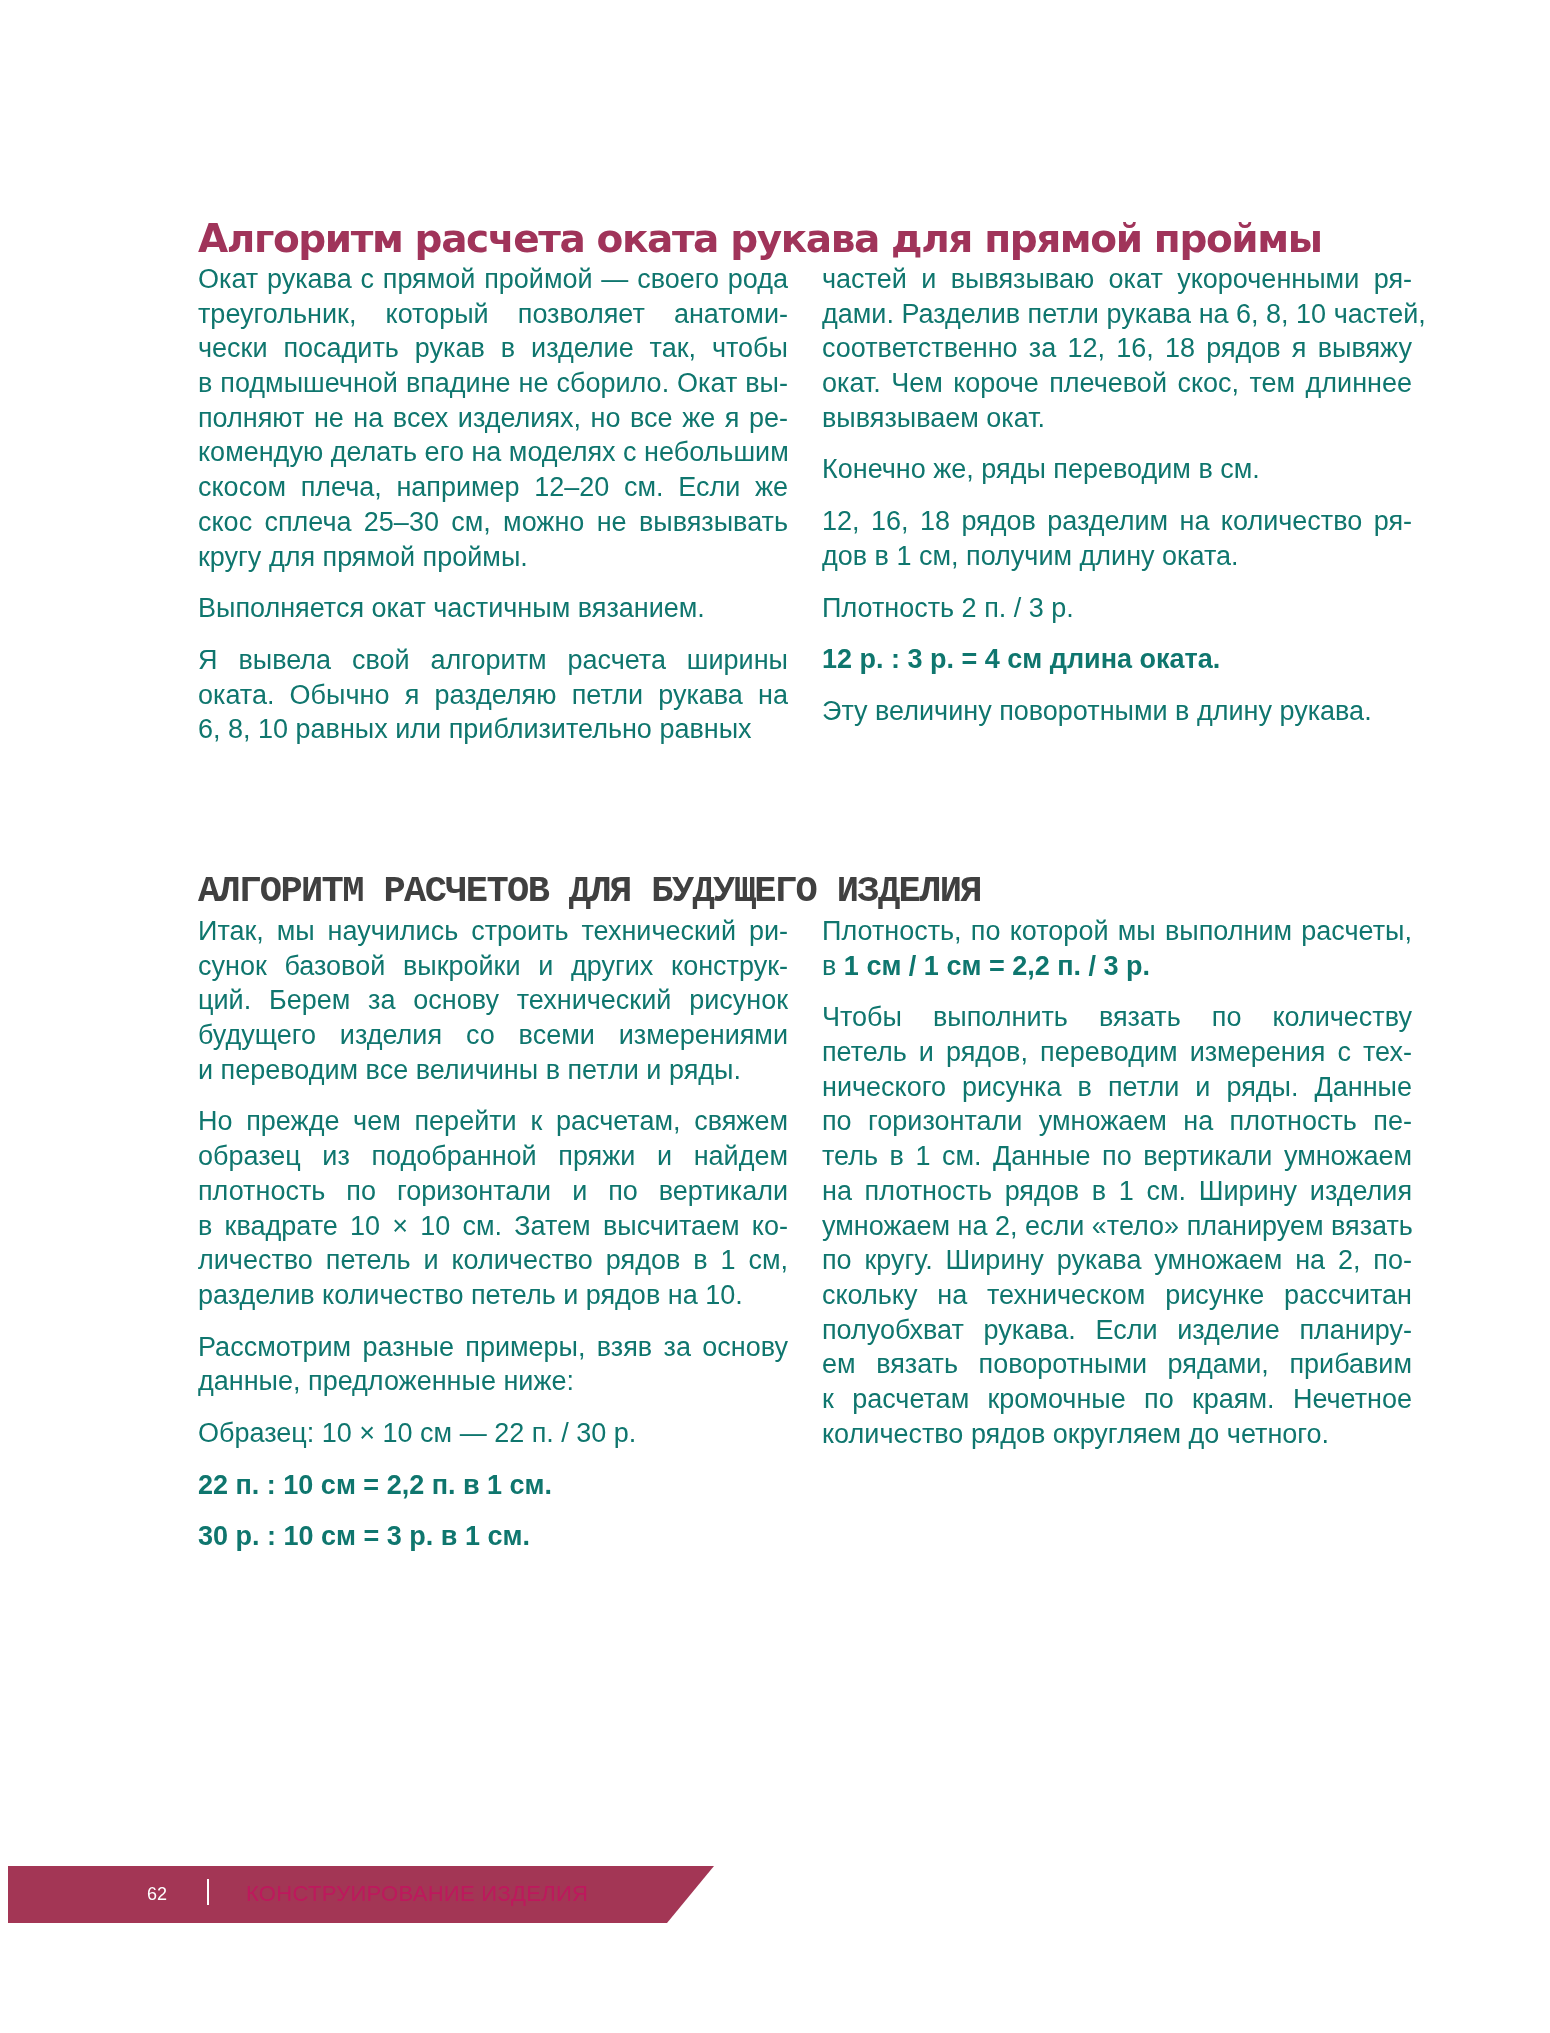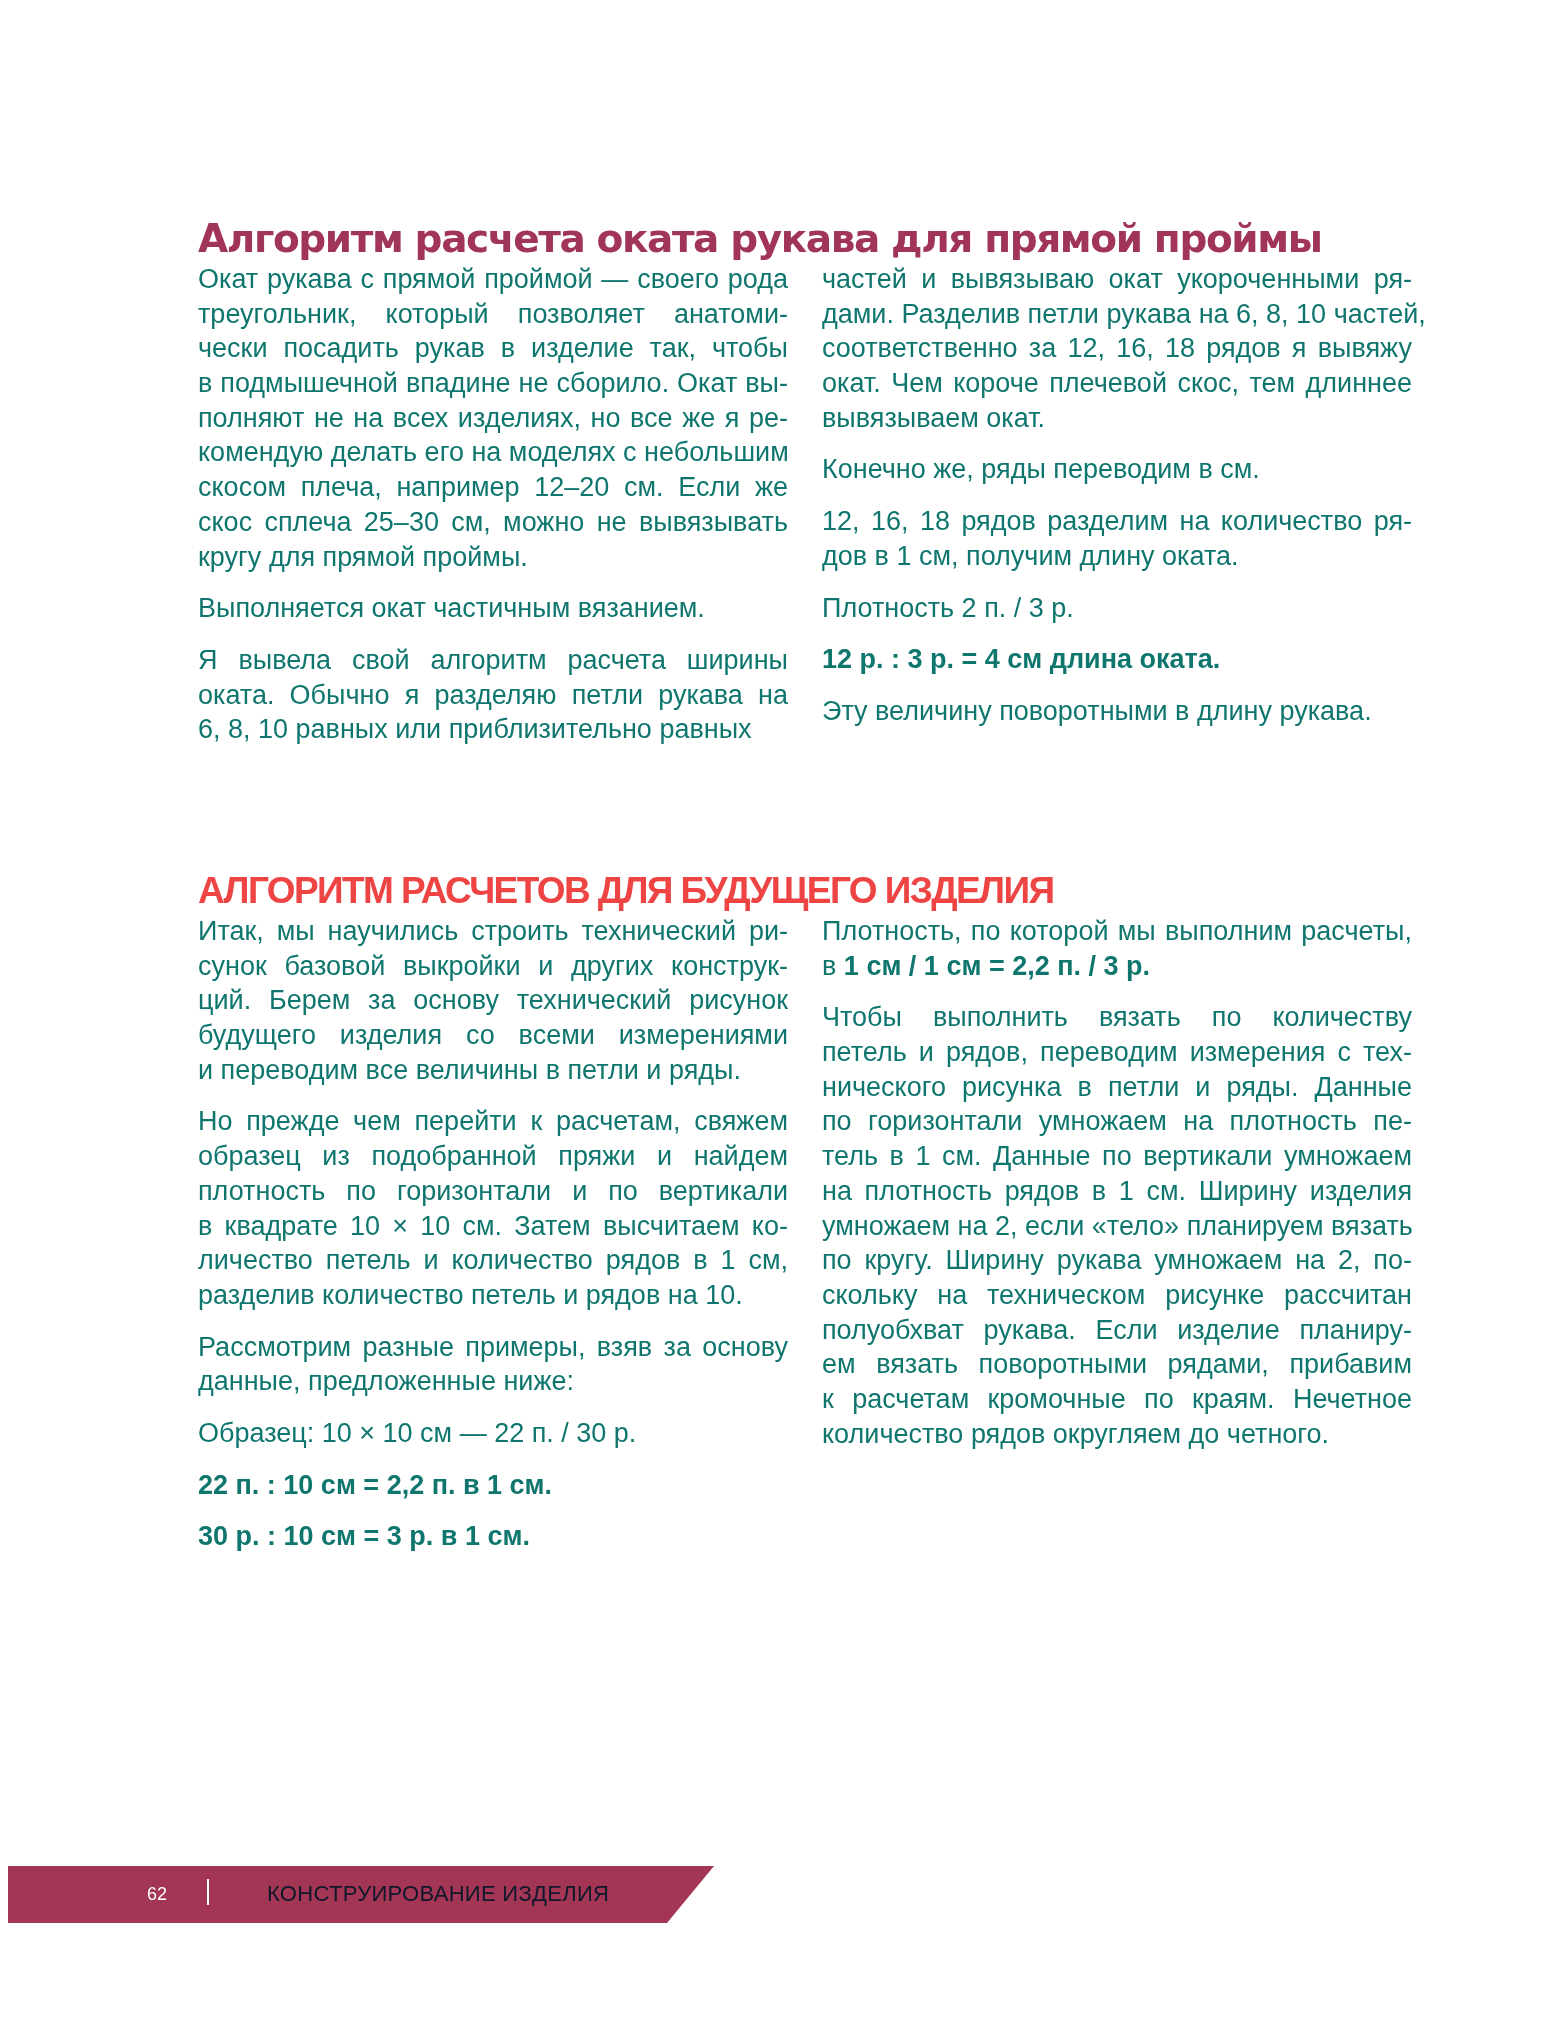--- a/index.html
+++ b/index.html
@@ -6,22 +6,22 @@
     body { width: 1550px; height: 2033px; position: relative; overflow: hidden; }
     .page { position: absolute; left: 8px; top: 0; width: 1420px; height: 2033px; background: #fff; }
     .h1 {
       position: absolute; left: 190px; top: 186px;
       font-family: "DejaVu Sans", sans-serif; font-weight: bold;
       font-size: 39px; line-height: 54px; color: #A0345A;
       white-space: nowrap; letter-spacing: -1.4px;
     }
     .h2 {
       position: absolute; left: 190px; top: 834px;
-      font-family: Liberation Sans, sans-serif; font-weight: bold;
-      font-size: 37px; line-height: 52px; color: #ef4444;
+      font-family: Liberation Mono, monospace; font-weight: bold;
+      font-size: 37px; line-height: 52px; color: #404040;
       white-space: nowrap; letter-spacing: -1.6px;
     }
     .col { position: absolute; width: 590px; }
     .line {
       display: block; white-space: nowrap;
       font-family: "Liberation Sans", sans-serif;
       font-size: 27px; line-height: 34.7px; height: 34.7px;
       color: #0f766e; text-align: justify; text-align-last: justify;
     }
     .line.last { text-align-last: left; }
@@ -36,21 +36,21 @@
       position: absolute; left: 139px; top: 1879px;
       font-family: "Liberation Sans", sans-serif; font-size: 18px; line-height: 30px;
       color: #ffffff;
     }
     .footer-sep {
       position: absolute; left: 199px; top: 1879px; width: 2px; height: 26px; background: #ffffff;
     }
     .footer-title {
       position: absolute; left: 238px; top: 1879px;
       font-family: "Liberation Sans", sans-serif; font-size: 22px; line-height: 30px;
-      color: #0f172a; letter-spacing: 0.3px; white-space: nowrap; margin-left: 21px;
+      color: #be185d; letter-spacing: 0.3px; white-space: nowrap;
     }
   </style>
 </head>
 <body>
 
 <div class="page">
 
   <h1 class="h1">Алгоритм расчета оката рукава для прямой проймы</h1>
 
   <div class="col" id="s1-left" style="left:190px; top:262px;">

